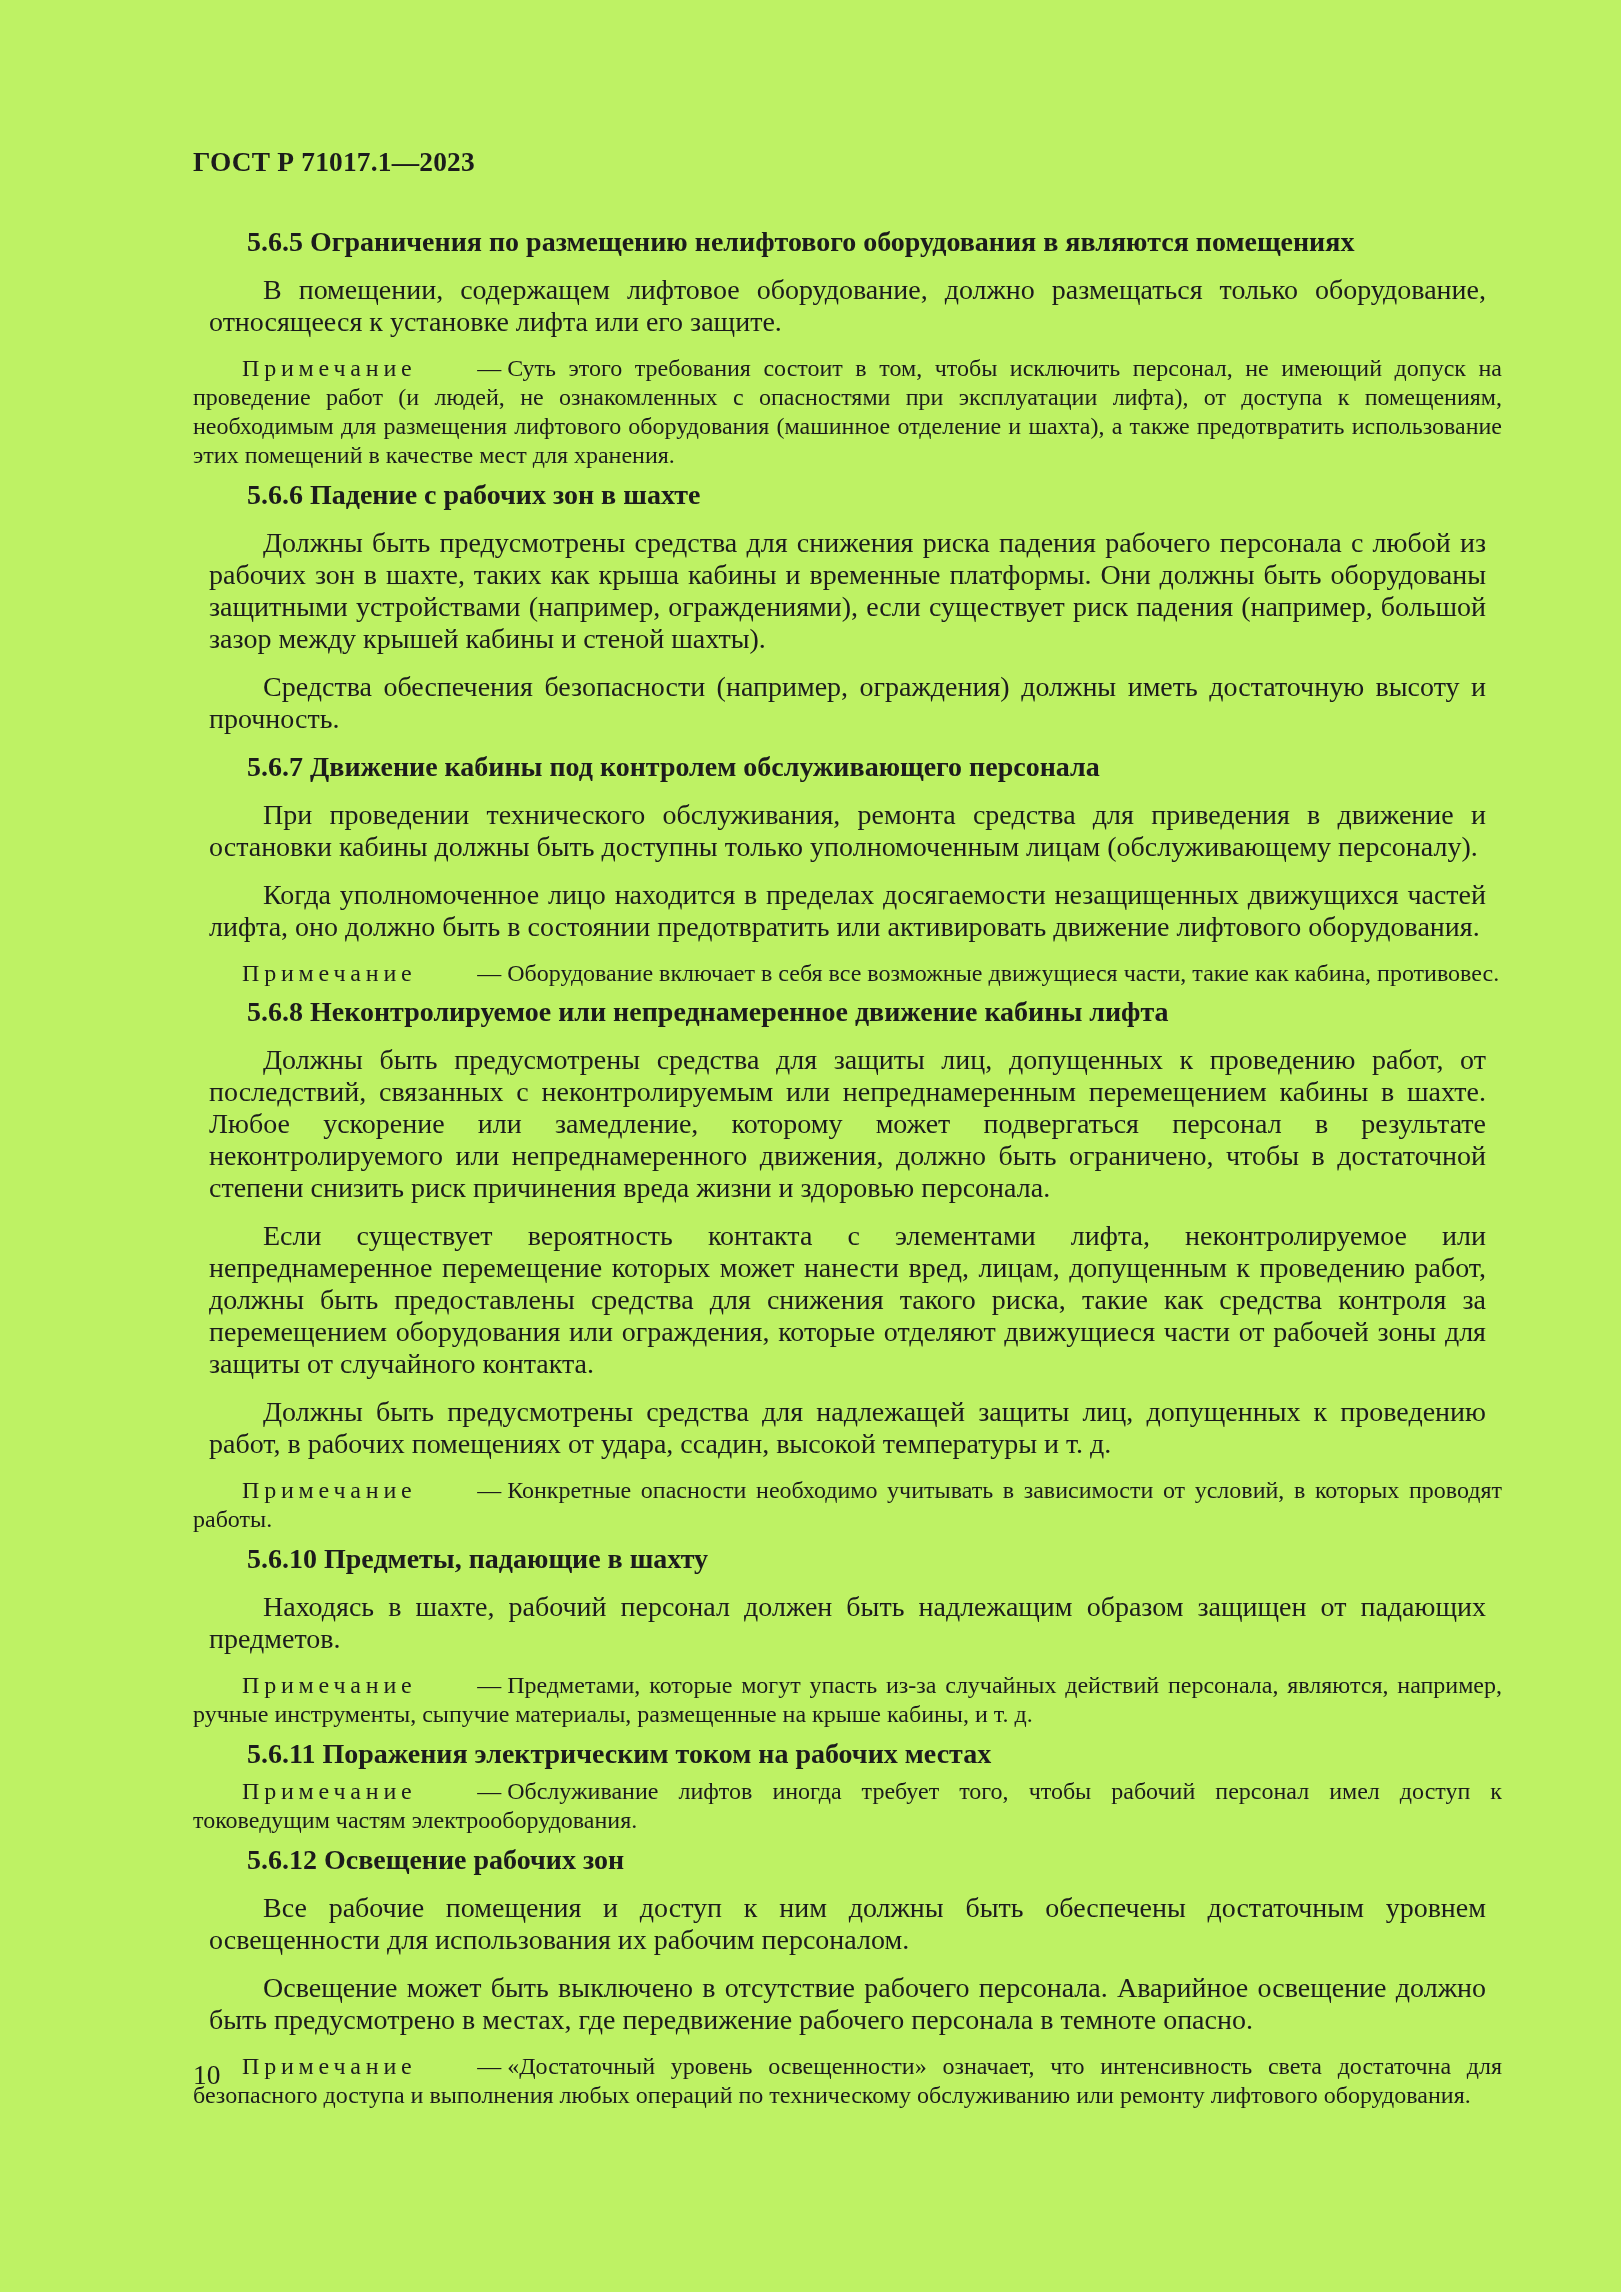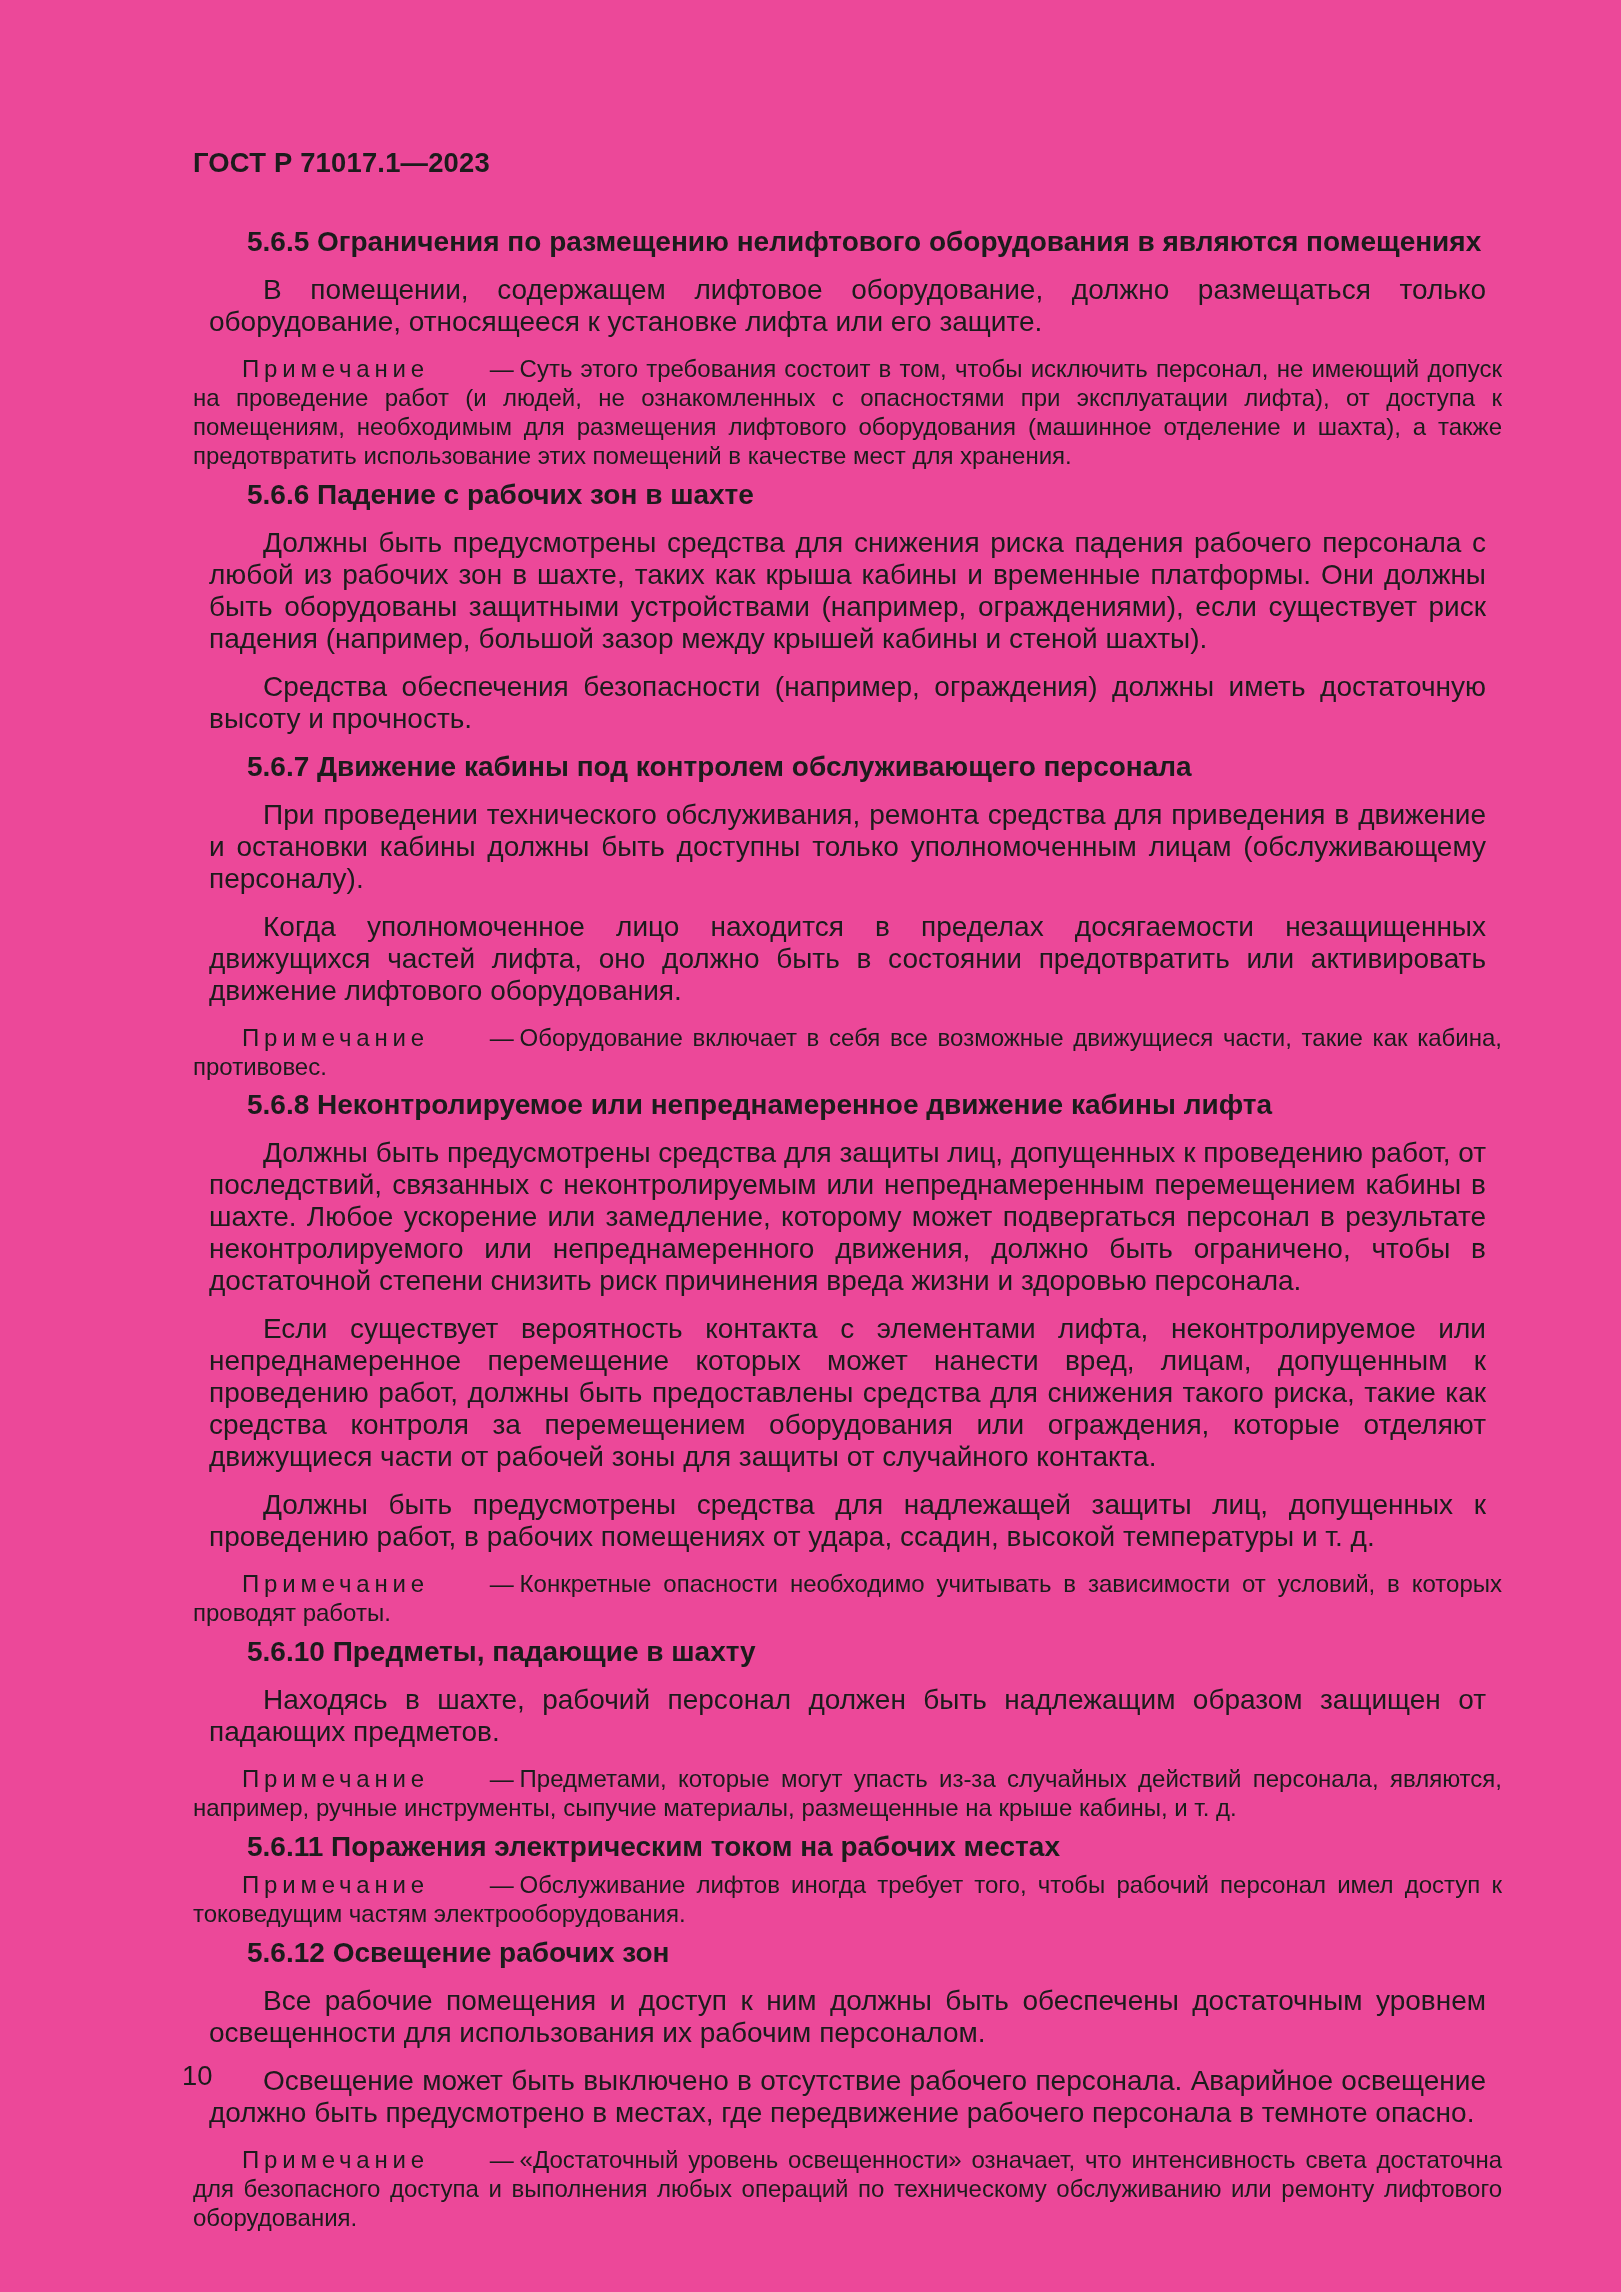--- a/index.html
+++ b/index.html
@@ -4,23 +4,23 @@
 <style>
   html, body {
     margin: 0;
     padding: 0;
     background: #ffffff;
   }
   .page {
     position: relative;
     width: 1621px;
     height: 2293px;
-    background: #ec4899;
+    background: #bef264;
     color: #1c1c1c;
-    font-family: Liberation Sans, sans-serif;
+    font-family: Liberation Serif, serif;
     overflow: hidden;
     box-sizing: border-box;
   }
   .doc-header {
     position: absolute;
     top: 147px;
     left: 193px;
     font-size: 27.4px;
     font-weight: bold;
     letter-spacing: 0.2px;
@@ -55,21 +55,21 @@
   }
   .note-label {
     letter-spacing: 0.2em;
   }
   .note-dash {
     display: inline-block;
     margin: 0 5.9px 0 11.8px;
   }
   .page-number {
     position: absolute;
-    left: 182px;
+    left: 193px;
     top: 2060px;
     font-size: 27.4px;
   }
 </style>
 </head>
 <body>
 
 <div class="page">
   <div class="doc-header">ГОСТ Р 71017.1—2023</div>
 

